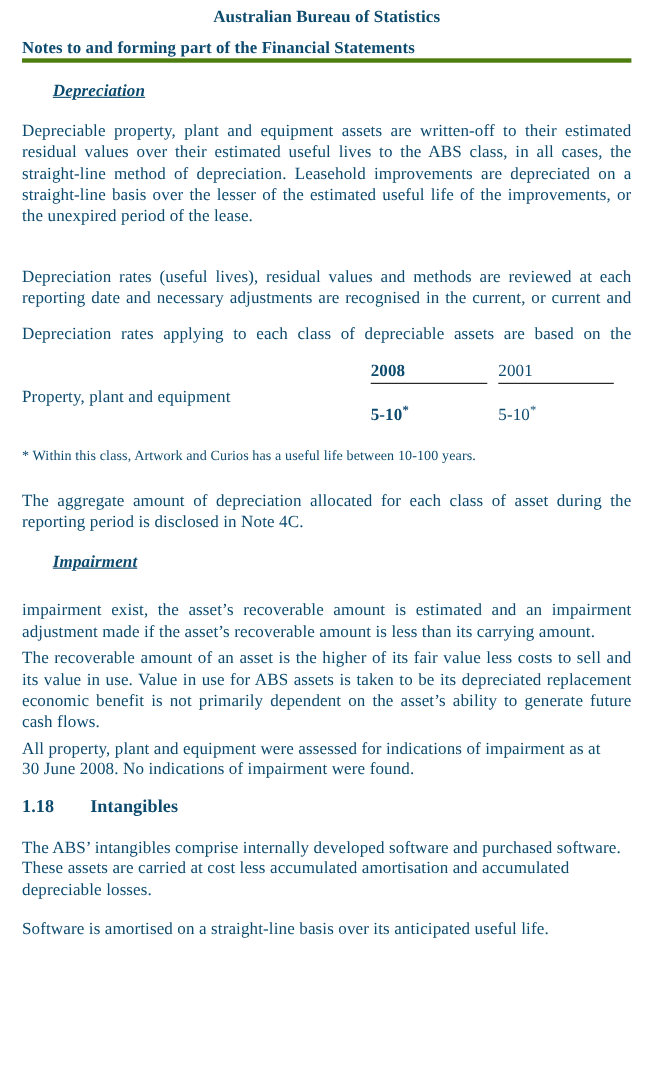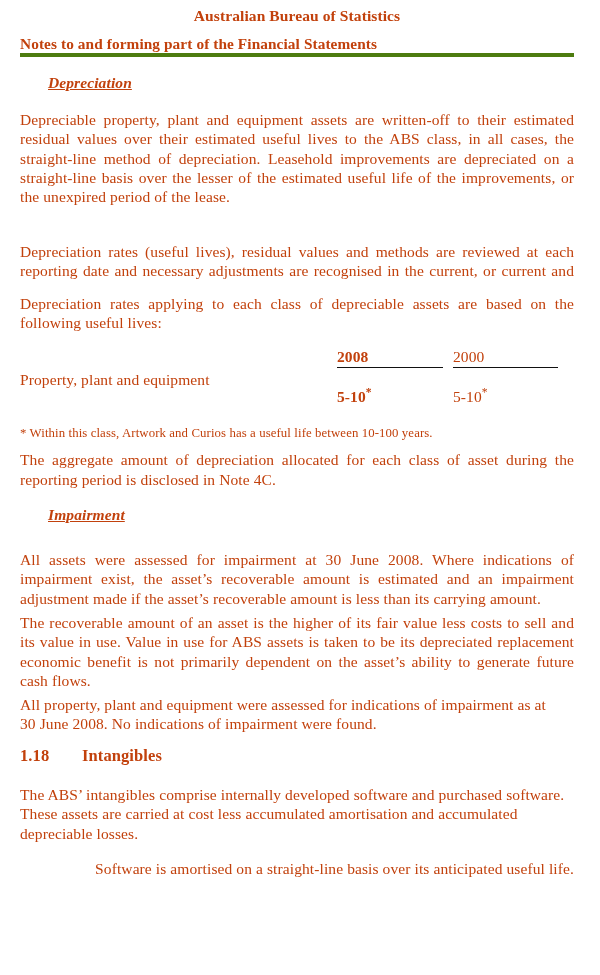--- a/index.html
+++ b/index.html
@@ -1,21 +1,21 @@
 <!DOCTYPE html>
 <html><head>
 <meta charset="utf-8">
 <style>
   html, body { margin:0; padding:0; background:#ffffff; }
   .page {
     position:relative;
     width:600px; height:975px;
     box-sizing:border-box;
     background:#ffffff;
-    color:#c2410c;
+    color:#0c4a6e;
     font-family:"Liberation Serif", "DejaVu Serif", serif;
     font-size:15.5px;
     line-height:19.4px;
     letter-spacing:0.1px;
     padding:6px 26px 0 20px;
     overflow:hidden;
   }
   .title { text-align:center; font-weight:bold; font-size:15.5px; }
   .notes {
     margin-top:12px;
@@ -32,26 +32,26 @@
   .h-dep { margin-top:16px; }
   .h-imp { margin-top:16px; }
   .num-head { margin-top:13px; font-weight:bold; font-size:16.5px; }
   .num-head .num { display:inline-block; min-width:62px; }
   .para { margin:0; }
   .ln { display:block; }
   .j { text-align:justify; text-align-last:justify; }
   .p1 { margin-top:17px; }
   .p2 { margin-top:35px; }
   .p3 { margin-top:13px; }
-  .p4 { margin-top:9px; }
+  .p4 { margin-top:24px; }
   .ip1 { margin-top:25px; }
   .ip2 { margin-top:5px; }
   .ip3 { margin-top:4px; }
   .intp1 { margin-top:19px; }
-  .intp2 { margin-top:16px;text-align:right; }
+  .intp2 { margin-top:16px; }
   .lives { position:relative; margin-top:14px; height:46px; }
   .lives .row-label { position:absolute; left:0; top:24px; }
   .lives .col { position:absolute; top:0; }
   .lives .col-a { left:317px; width:106px; font-weight:bold; }
   .lives .col-b { left:433px; width:105px; }
   .lives .yr { line-height:21px; height:21px; }
   .lives .val { border-top:1.6px solid #111; padding-top:14px; line-height:20px; }
   .lives sup.mk { font-size:11.5px; letter-spacing:0; }
   .footnote { margin-top:33px; font-size:12.8px; line-height:16px; }
 </style>
@@ -74,46 +74,44 @@
     <span class="ln">the unexpired period of the lease.</span>
   </div>
 
   <div class="para p2">
     <span class="ln j">Depreciation rates (useful lives), residual values and methods are reviewed at each</span>
     <span class="ln j">reporting date and necessary adjustments are recognised in the current, or current and</span>
   </div>
 
   <div class="para p3">
     <span class="ln j">Depreciation rates applying to each class of depreciable assets are based on the</span>
-    <span class="ln">following useful lives:</span>
   </div>
 
   <div class="lives">
     <div class="row-label">Property, plant and equipment</div>
     <div class="col col-a">
       <div class="yr">2008</div>
       <div class="val"><span>5-10</span><sup class="mk">*</sup></div>
     </div>
     <div class="col col-b">
-      <div class="yr">2000</div>
+      <div class="yr">2001</div>
       <div class="val"><span>5-10</span><sup class="mk">*</sup></div>
     </div>
   </div>
 
   <div class="footnote">* Within this class, Artwork and Curios has a useful life between 10-100 years.</div>
 
   <div class="para p4">
     <span class="ln j">The aggregate amount of depreciation allocated for each class of asset during the</span>
     <span class="ln">reporting period is disclosed in Note 4C.</span>
   </div>
 
   <div class="sec-head h-imp">Impairment</div>
 
   <div class="para ip1">
-    <span class="ln j">All assets were assessed for impairment at 30 June 2008.  Where indications of</span>
     <span class="ln j">impairment exist, the asset’s recoverable amount is estimated and an impairment</span>
     <span class="ln">adjustment made if the asset’s recoverable amount is less than its carrying amount.</span>
   </div>
 
   <div class="para ip2">
     <span class="ln j">The recoverable amount of an asset is the higher of its fair value less costs to sell and</span>
     <span class="ln j">its value in use. Value in use for ABS assets is taken to be its depreciated replacement</span>
     <span class="ln j">economic benefit is not primarily dependent on the asset’s ability to generate future</span>
     <span class="ln">cash flows.</span>
   </div>

